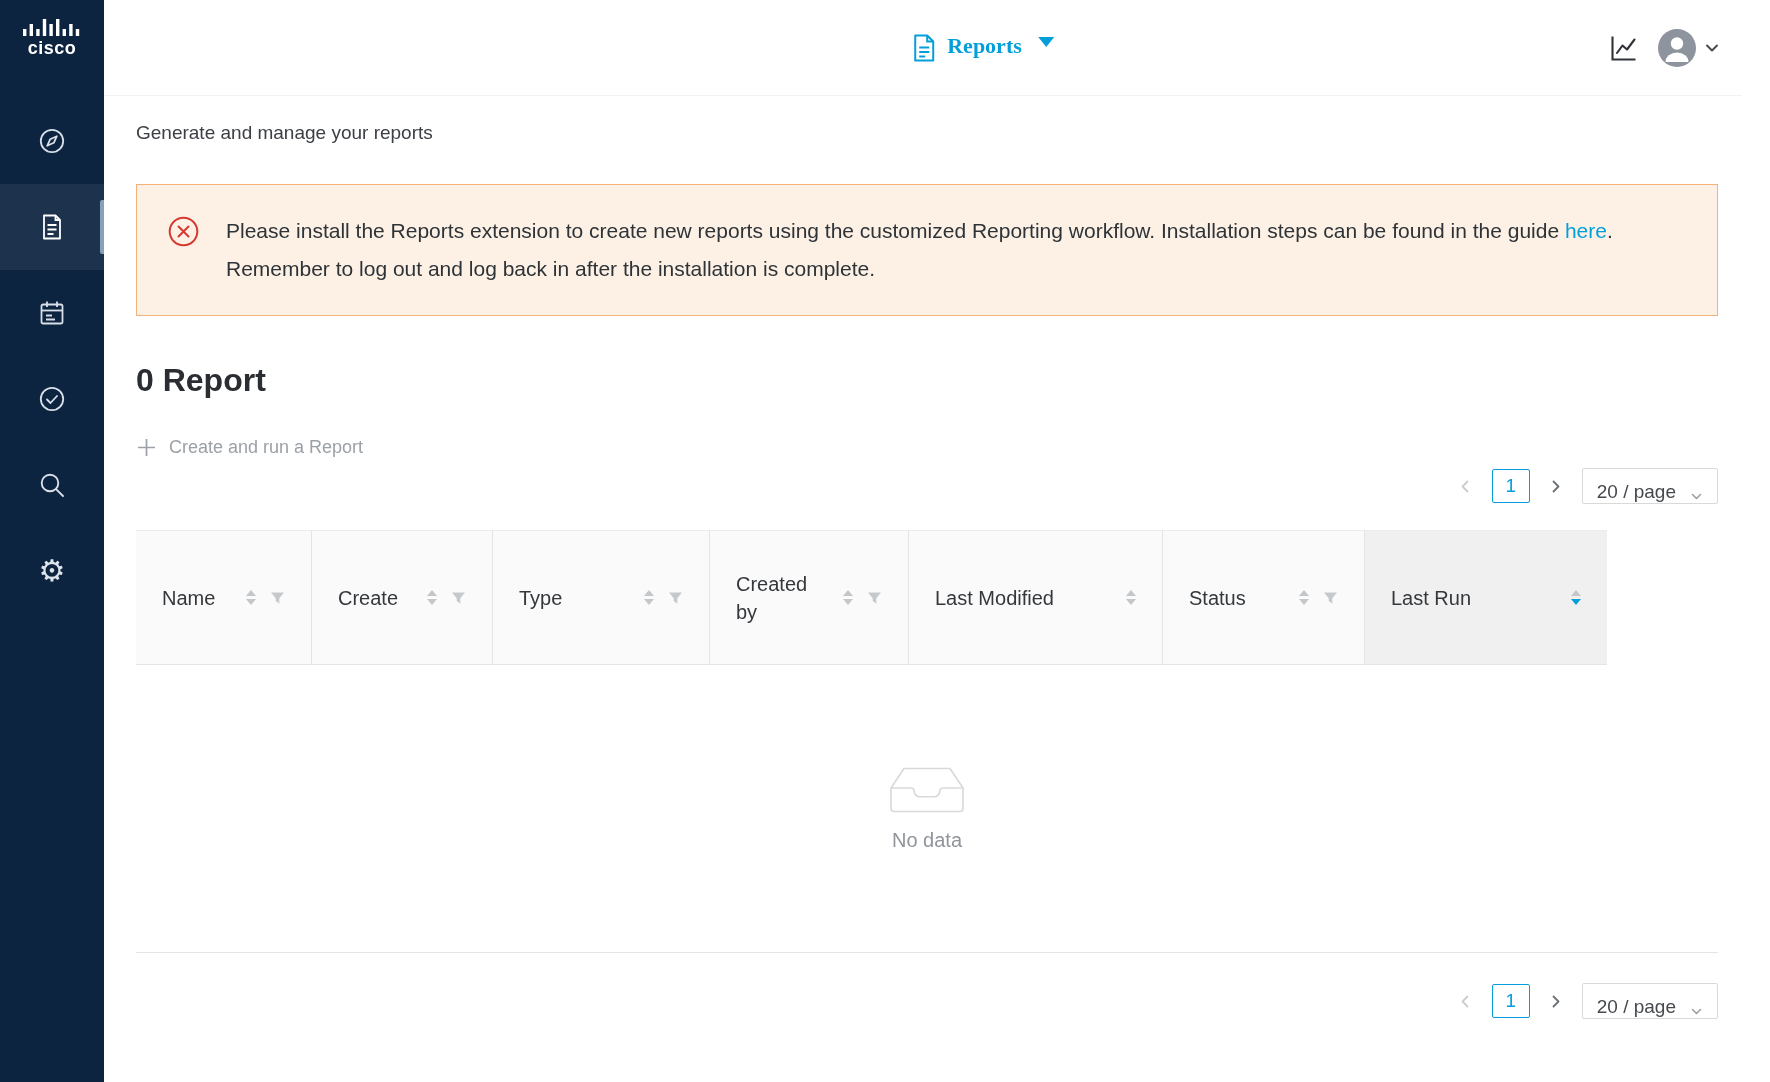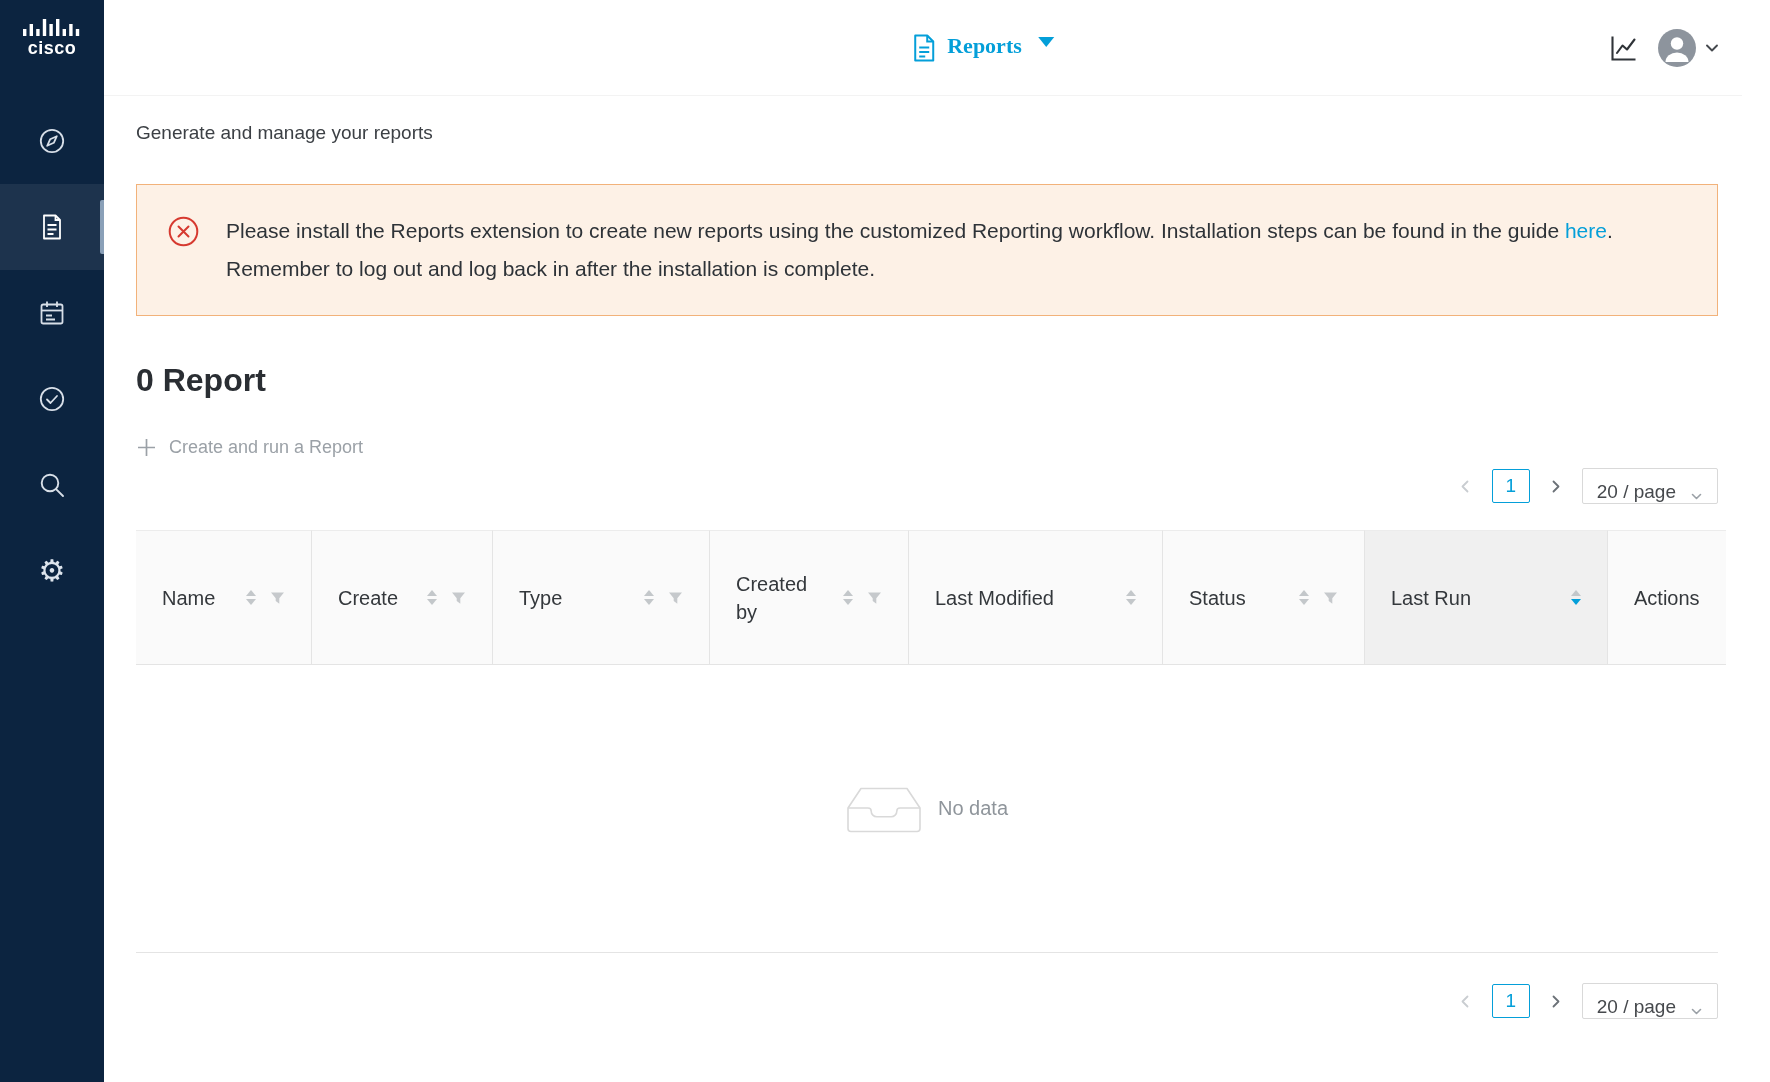--- a/index.html
+++ b/index.html
@@ -58,21 +58,21 @@
   .th.plain { cursor:default; }
   .th-label { line-height:28px; }
   .th-icons { display:flex; align-items:center; gap:14px; flex:none; }
   .sorter { display:flex; flex-direction:column; gap:3px; cursor:pointer; }
   .c-up { width:0;height:0;border-left:5px solid transparent;border-right:5px solid transparent;border-bottom:6px solid #c3c7ca; }
   .c-down { width:0;height:0;border-left:5px solid transparent;border-right:5px solid transparent;border-top:6px solid #c3c7ca; }
   .c-down.on { border-top-color:#049fd9; }
   .filter { display:flex; cursor:pointer; }
   .cw0{flex:0 0 175px}.cw1{flex:0 0 181px}.cw2{flex:0 0 217px}.cw3{flex:0 0 199px}
   .cw4{flex:0 0 254px}.cw5{flex:0 0 202px}.cw6{flex:0 0 243px}.cw7{flex:1 1 auto}
-  .tbody { border-bottom:1px solid #e4e4e4; height:288px; display:flex; align-items:center; justify-content:center; gap:16px; }
+  .tbody { border-bottom:1px solid #e4e4e4; height:288px; display:flex; flex-direction:column; align-items:center; justify-content:center; gap:16px; }
   .nodata { color:#8f959b; font-size:20px; }
 </style>
 </head>
 <body>
 
 <div class="app">
 
   <aside class="sidebar">
     <div class="logo">
       <svg width="58" height="20" viewBox="0 0 58 20">
@@ -318,23 +318,20 @@
           <div class="th cw6 sorted">
             <span class="th-label">Last Run</span>
             <span class="th-icons">
               <span class="sorter">
                   <i class="c-up"></i>
                   <i class="c-down on"></i>
                 </span>
             </span>
           </div>
 
-          <div class="th cw7 plain">
-            <span class="th-label">Actions</span>
-          </div>
 
         </div>
 
         <div class="tbody">
           <span style="display:flex">
             <svg width="76" height="48" viewBox="0 0 76 48" fill="none" stroke="#d9d9d9" stroke-width="1.6">
               <path d="M2 23 L15 3.5 h46 L74 23 v20.5 a3 3 0 0 1 -3 3 H5 a3 3 0 0 1 -3 -3 z" stroke-linejoin="round"></path>
               <path d="M2 23 h20 c2 0 3.2 1.5 3.2 3.2 c0 3.1 2.5 5.6 5.6 5.6 h14.4 c3.1 0 5.6-2.5 5.6-5.6 c0-1.7 1.2-3.2 3.2-3.2 h20"></path>
             </svg>
           </span>

